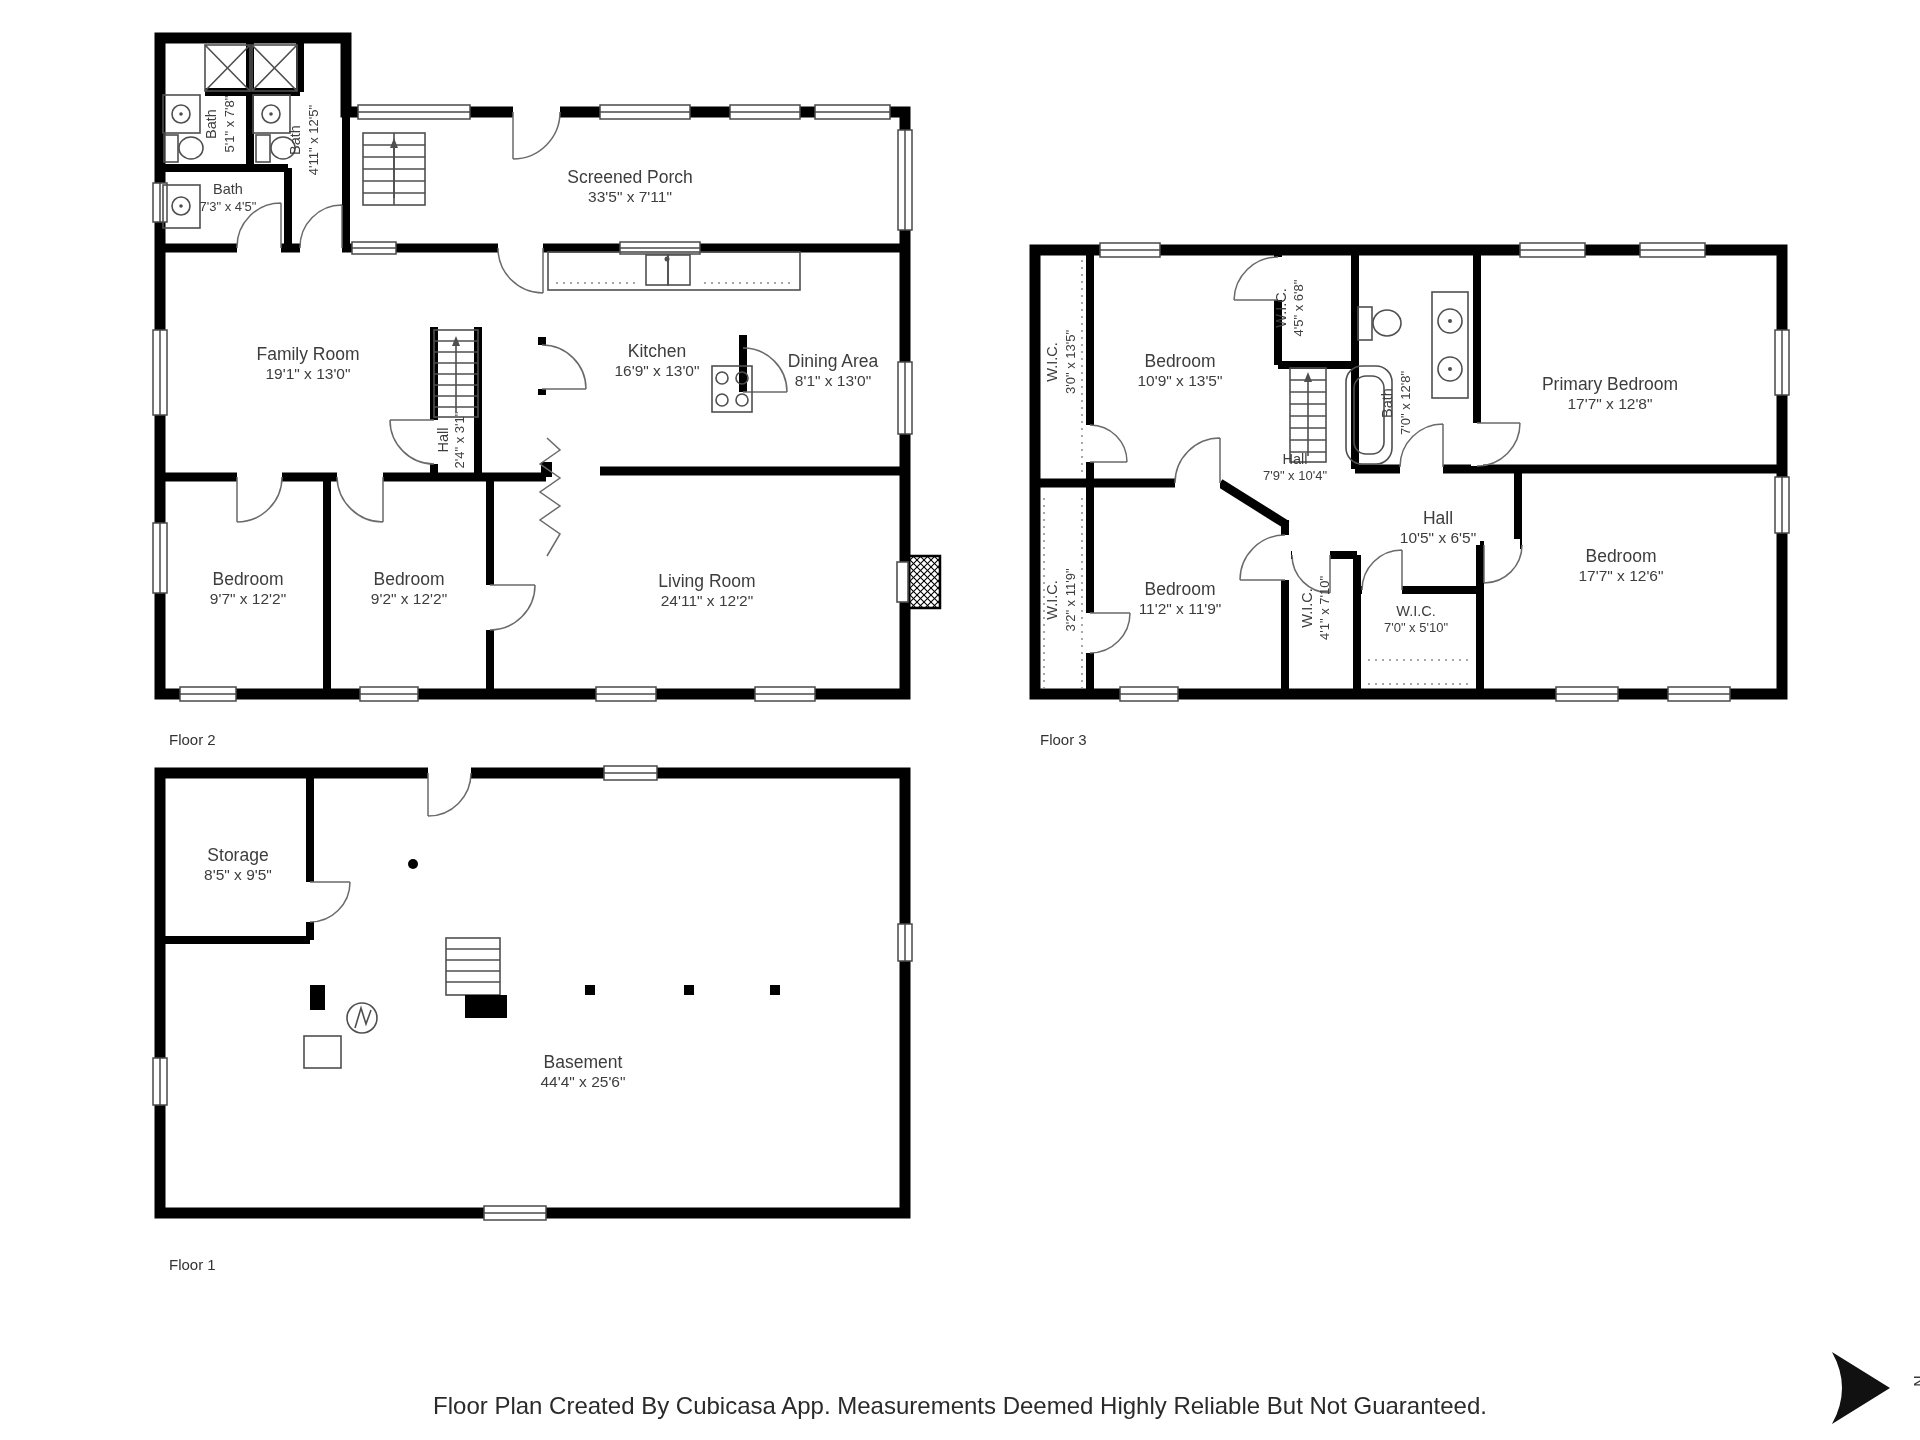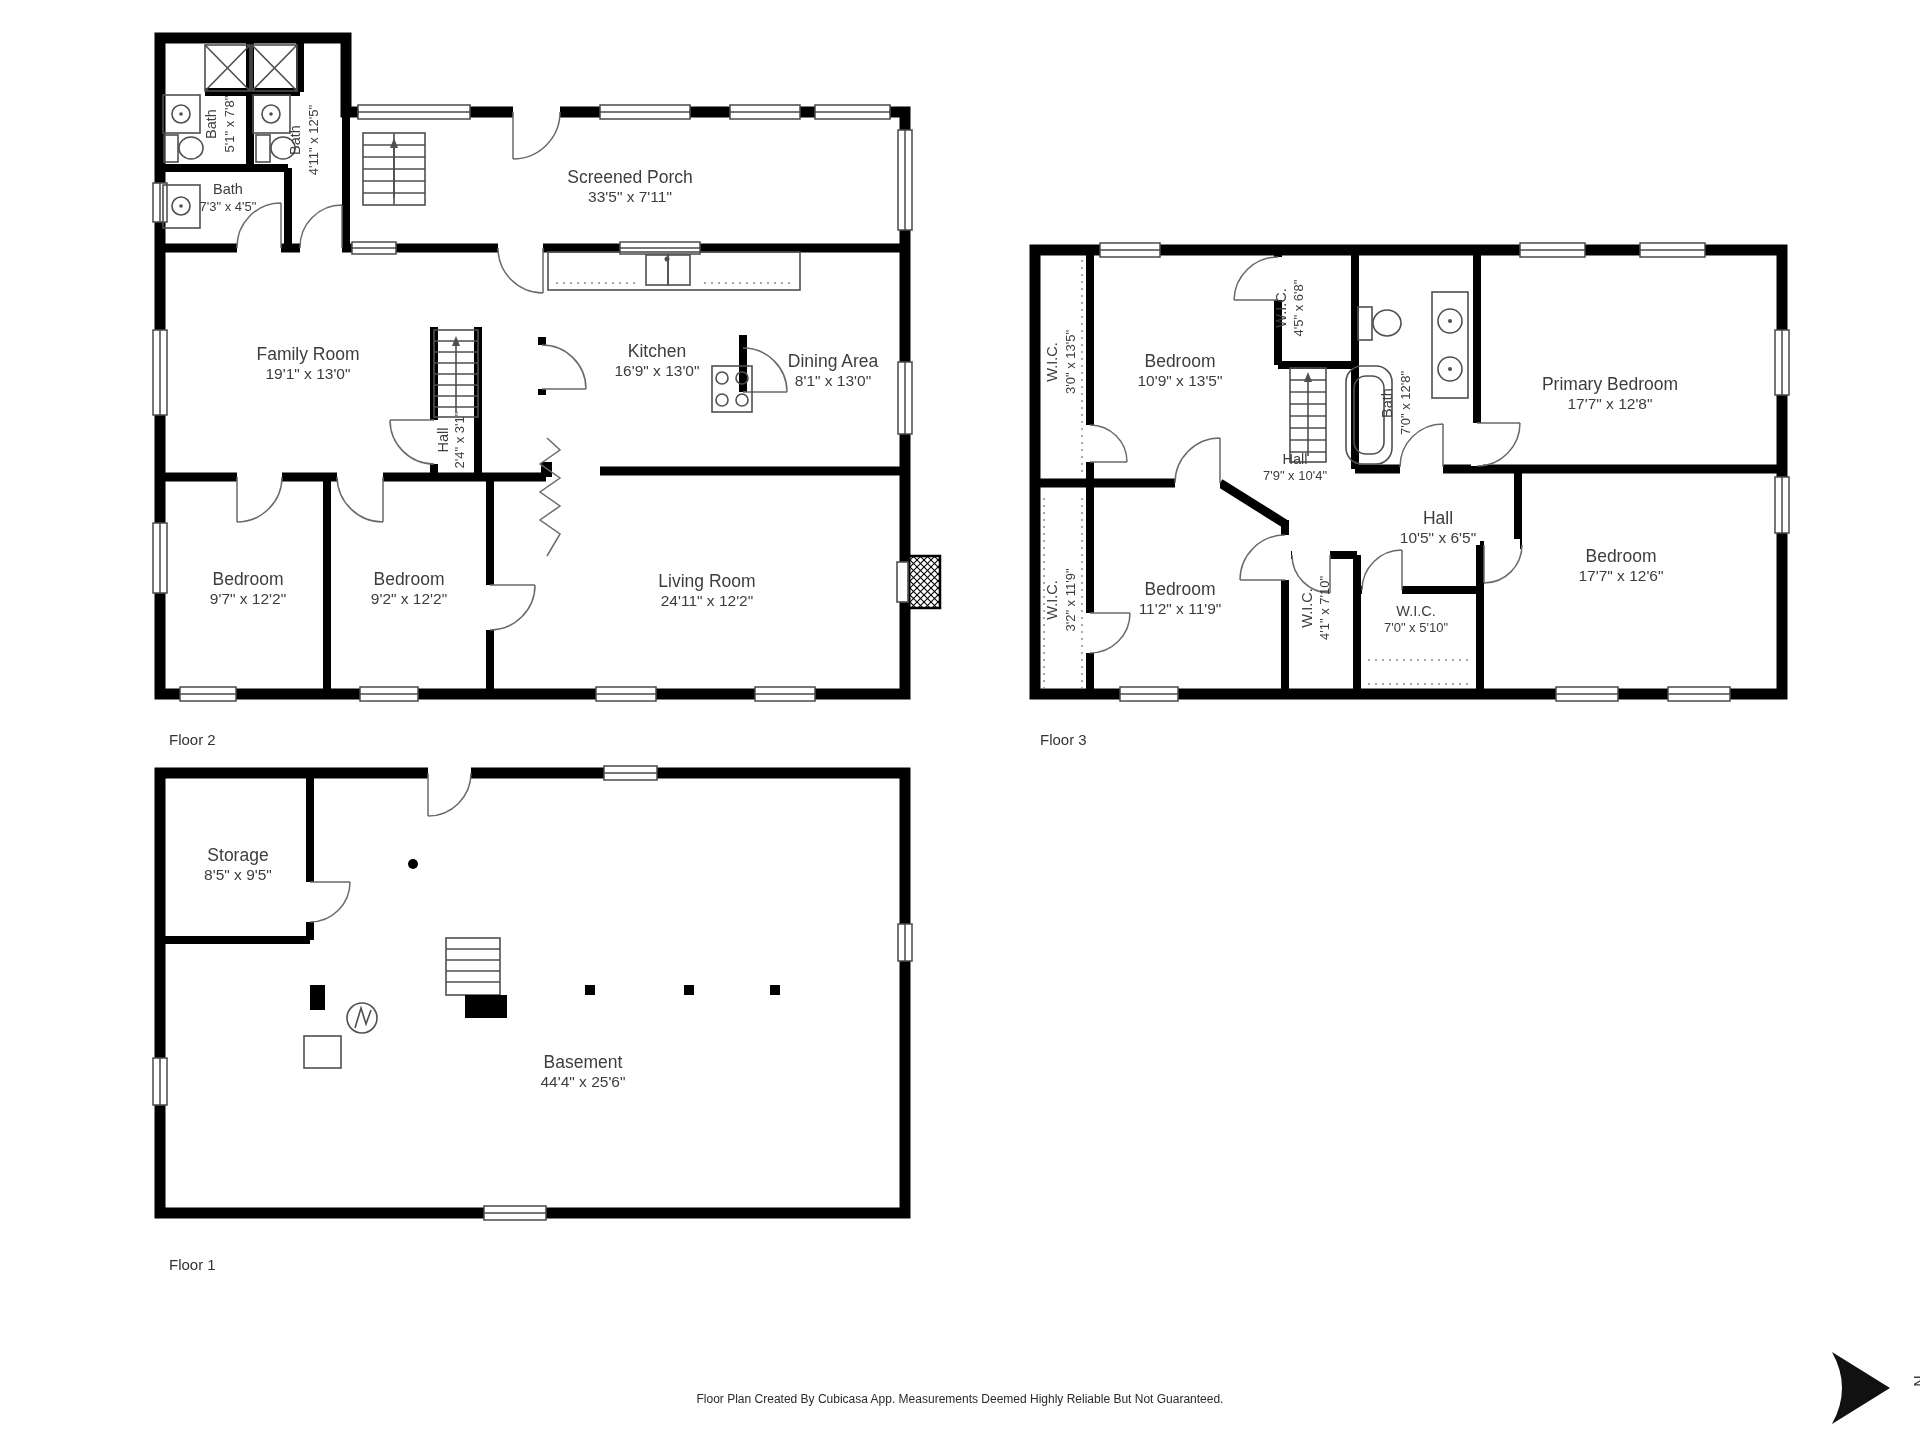--- a/index.html
+++ b/index.html
@@ -19,21 +19,21 @@
   .door{fill:none;stroke:#6a6a6a;stroke-width:1.5px;}
   .dash{fill:none;stroke:#8a8a8a;stroke-width:1.5px;stroke-dasharray:2 5;}
   .zig{fill:none;stroke:#6a6a6a;stroke-width:1.5px;}
   text{fill:#3d3d3d;}
   .rname{font-size:17.5px;}
   .rdims{font-size:15.5px;}
   .sname{font-size:14.5px;}
   .sdims{font-size:13px;}
   .flabel{font-size:15px;fill:#333;}
   .caption{position:absolute;left:0;right:0;top:1392px;text-align:center;
-           font-size:12px;color:#2a2a2a;}
+           font-size:24px;color:#2a2a2a;}
 </style>
 </head>
 <body>
 
 <div class="page">
 
 <svg class="plan" width="1920" height="1440" viewBox="0 0 1920 1440">
   <defs>
     <pattern id="hatch" width="7" height="7" patternUnits="userSpaceOnUse">
       <path d="M0,7 L7,0" stroke="#000" stroke-width="1.1"></path>

